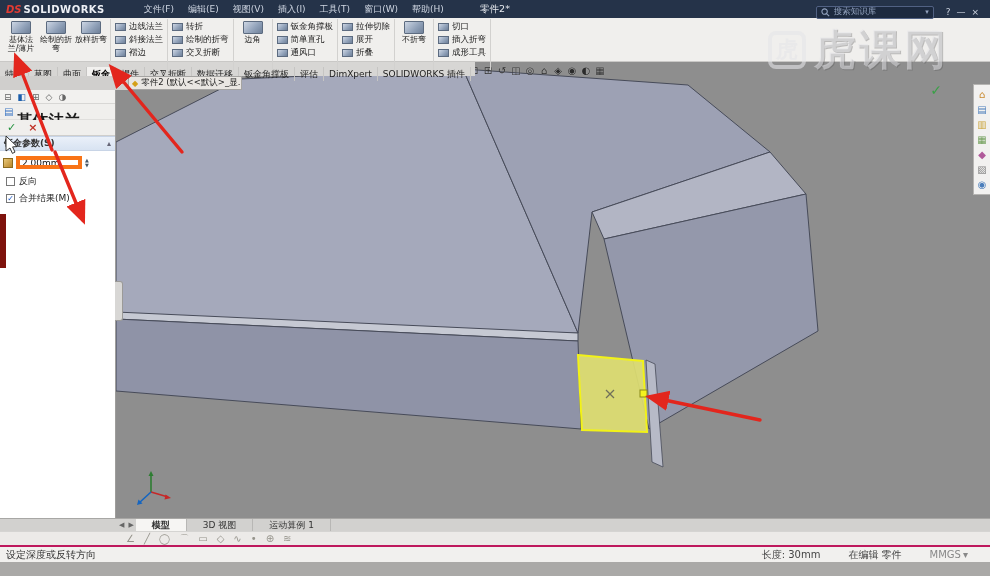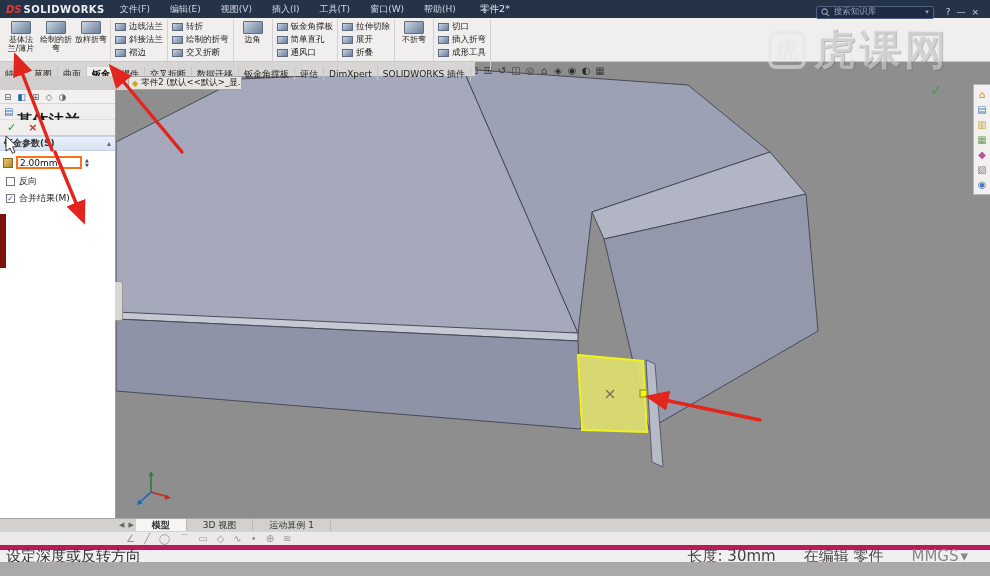--- a/index.html
+++ b/index.html
@@ -4,21 +4,21 @@
 <style>
   * { margin:0; padding:0; box-sizing:border-box; }
   html,body { width:990px; height:576px; overflow:hidden; }
   body { position:relative; background:#8e8e8e; font-family:"DejaVu Sans","Liberation Sans",sans-serif; cursor:default; }
 
   
   #titlebar { position:absolute; top:0; left:0; width:990px; height:18px; background:#253349; display:flex; align-items:center; z-index:8; color:#d6dae2; }
   .logo { display:flex; align-items:baseline; gap:2px; padding:0 10px 0 6px; }
   .ds { color:#e23b33; font-weight:bold; font-style:italic; font-size:10px; }
   .sw { color:#eceff4; font-weight:bold; font-size:10px; letter-spacing:.5px; }
-  #menus { display:flex; gap:10px; }
+  #menus { display:flex; gap:4px;margin-left:24px; }
   .menu-item { font-size:9px; padding:0 5px; line-height:18px; color:#cfd6e2; }
   .doc-title { position:absolute; left:50%; transform:translateX(-50%); font-size:9.5px; color:#e8ebf0; }
   .tb-right { margin-left:auto; display:flex; align-items:flex-end; gap:9px; padding-right:8px; }
   .search { width:118px; height:13px; background:#1d2a3f; border:1px solid #516183; display:flex; align-items:center; gap:4px; padding:0 4px; border-radius:2px; }
   .search .ph { font-size:8.5px; color:#92a2bd; flex:1; white-space:nowrap; overflow:hidden; }
   .sarr { font-size:7px; color:#92a2bd; }
   .wc { font-size:9px; color:#cdd4e0; padding:0 3px; }
 
   
   #ribbon { position:absolute; top:18px; left:0; width:990px; height:44px; background:#f0efed; border-bottom:1px solid #c9c8c6; display:flex; align-items:flex-start; padding:1px 0 0 2px; z-index:7; }
@@ -51,21 +51,21 @@
   .pm-title .ticon { color:#3a76c4; font-size:10px; }
   .pm-title .ttext { font-size:16px; font-weight:bold; color:#1a1a1a;margin-top:19px; }
   .pm-actions { height:16px; background:#f0efed; border-bottom:1px solid #cfcecc; display:flex; align-items:center; gap:12px; padding:0 7px; }
   .pm-ok { color:#21913d; font-weight:bold; font-size:11px; }
   .pm-cancel { color:#c03026; font-weight:bold; font-size:11px; }
   .pm-body { flex:1; background:#fff; }
   .sec-hdr { height:15px; background:linear-gradient(#eaf0f9,#d8e3f2); display:flex; align-items:center; font-size:9px; font-weight:bold; color:#333; padding:0 4px; border-top:1px solid #c8d4e6; border-bottom:1px solid #c8d4e6; }
   .sec-hdr .chev { margin-left:auto; color:#667; font-size:8px; }
   .th-row { display:flex; align-items:center; gap:3px; padding:5px 3px 2px; }
   .th-icon { width:10px; height:10px; background:linear-gradient(135deg,#e8c87a,#b8862a); border:1px solid #8a6a20; flex:none; }
-  .th-input { width:66px; height:13px; border:2px solid #f97316; font-size:9px; padding:0 2px; color:#111; background:#fff; font-family:inherit; }
+  .th-input { width:66px; height:13px; border:4px solid #f97316; font-size:9px; padding:0 2px; color:#111; background:#fff; font-family:inherit; }
   .spin { display:flex; flex-direction:column; font-size:5px; color:#456; line-height:5px; }
   .cb-row { display:flex; align-items:center; gap:4px; padding:4px 6px 0; font-size:9px; color:#222; }
   .cbx { width:9px; height:9px; border:1px solid #777; background:#fff; flex:none; display:flex; align-items:center; justify-content:center; font-size:8px; color:#1a56c4; font-weight:bold; line-height:1; }
   #redstrip { position:absolute; left:0; top:214px; width:6px; height:54px; background:#7e120c; z-index:10; }
   #grip { position:absolute; left:115px; top:281px; width:8px; height:40px; background:#d8d7d5; border:1px solid #9b9a98; border-left:none; border-radius:0 3px 3px 0; z-index:7; }
 
   
   #viewport { position:absolute; left:116px; top:62px; width:874px; height:456px; background:#8e8e8e; z-index:1; overflow:hidden; }
   #headsup { position:absolute; left:352px; top:3px; display:flex; gap:2px; z-index:3; }
   .hu { width:12px; text-align:center; font-size:10px; color:#2b2b2b; text-shadow:0 0 1px rgba(255,255,255,.4); }
@@ -78,21 +78,21 @@
   #watermark .wlogo { width:38px; height:38px; border:4px solid rgba(228,228,232,0.6); border-radius:8px; display:flex; align-items:center; justify-content:center; font-size:22px; font-weight:bold; }
   #watermark .wtext { font-size:42px; font-weight:bold; letter-spacing:3px; text-shadow:1px 1px 0 rgba(90,90,90,.35); }
 
   
   #bottomtabs { position:absolute; top:518px; left:0; width:990px; height:13px; background:#d2d1cf; border-top:1px solid #a8a7a5; display:flex; align-items:stretch; padding-left:117px; z-index:5; }
   .bnav { font-size:7px; color:#666; line-height:13px; padding:0 2px; }
   .btab { font-size:9px; line-height:13px; padding:0 16px; color:#333; border-right:1px solid #b8b7b5; }
   .btab.active { background:#f6f5f3; font-weight:bold; }
   #sketchbar { position:absolute; top:531px; left:0; width:990px; height:14px; background:#eceae8; border-top:1px solid #d5d4d2; display:flex; gap:9px; padding-left:126px; align-items:center; z-index:5; }
   .skico { font-size:10px; color:#95938b; }
-  #statusbar { position:absolute; top:545px; left:0; width:990px; height:17px; background:#f1f0ee; border-top:5px solid #be185d; display:flex; align-items:center; font-size:15px; color:#333; z-index:5; padding:0 22px 0 6px; }
+  #statusbar { position:absolute; top:545px; left:0; width:990px; height:17px; background:#f1f0ee; border-top:2px solid #be185d; display:flex; align-items:center; font-size:10px; color:#333; z-index:5; padding:0 22px 0 6px; }
   .sb-right { margin-left:auto; display:flex; gap:28px; color:#444; }
   .units { color:#888; display:flex; gap:2px; align-items:center; }
   #bottomstrip { position:absolute; top:562px; left:0; width:990px; height:14px; background:#aaa9a7; z-index:5; }
 
   
   #overlay { position:absolute; inset:0; z-index:40; pointer-events:none; }
 </style>
 </head>
 <body>
 

